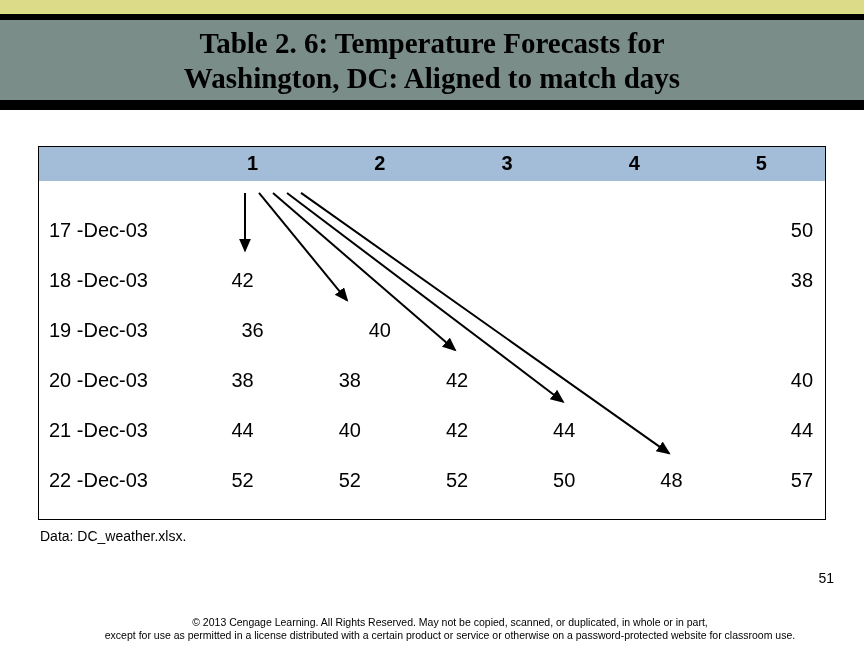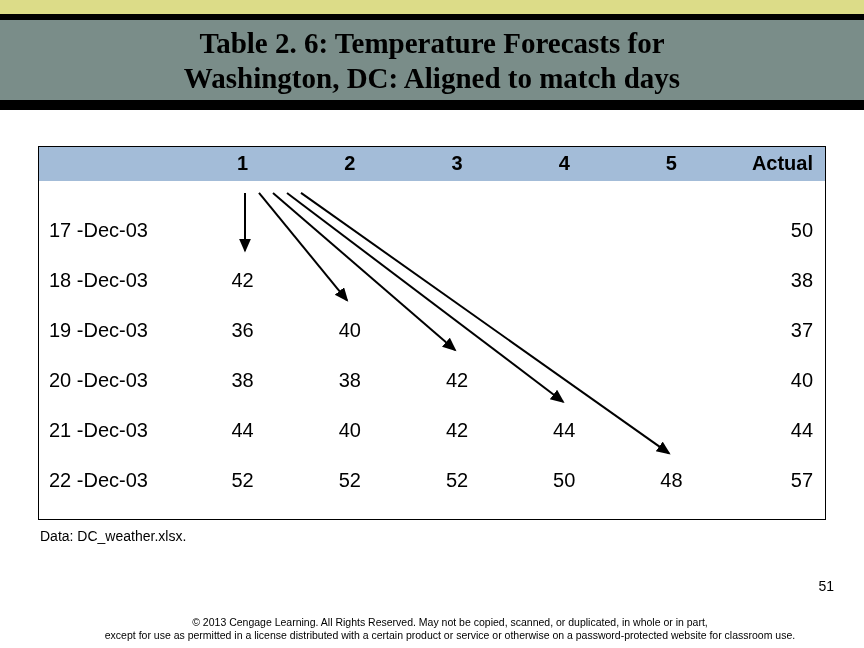--- a/index.html
+++ b/index.html
@@ -61,21 +61,21 @@
     height: calc(100% - 34px);
     pointer-events: none;
   }
   .data-note {
     font-size: 14px;
     margin: 6px 0 0 40px;
   }
   .slide-no {
     position: absolute;
     right: 30px;
-    bottom: 54px;
+    bottom: 62px;
     font-size: 14px;
   }
   .footer {
     position: absolute;
     bottom: 6px;
     left: 0;
     right: 0;
     text-align: center;
     font-size: 10.5px;
     line-height: 1.25;
@@ -97,21 +97,20 @@
 <div class="bar-black-thick"></div>
 
 <div class="table-wrap">
   <div class="thead-row">
     <div class="col-date"></div>
     <div class="col-val">1</div>
     <div class="col-val">2</div>
     <div class="col-val">3</div>
     <div class="col-val">4</div>
     <div class="col-val">5</div>
-    <div class="col-actual">Actual</div>
   </div>
 
   <div class="tbody">
     <div class="trow">
       <div class="col-date">17 -Dec-03</div>
       <div class="col-val"></div>
       <div class="col-val"></div>
       <div class="col-val"></div>
       <div class="col-val"></div>
       <div class="col-val"></div>
@@ -126,21 +125,20 @@
       <div class="col-val"></div>
       <div class="col-actual">38</div>
     </div>
     <div class="trow">
       <div class="col-date">19 -Dec-03</div>
       <div class="col-val">36</div>
       <div class="col-val">40</div>
       <div class="col-val"></div>
       <div class="col-val"></div>
       <div class="col-val"></div>
-      <div class="col-actual">37</div>
     </div>
     <div class="trow">
       <div class="col-date">20 -Dec-03</div>
       <div class="col-val">38</div>
       <div class="col-val">38</div>
       <div class="col-val">42</div>
       <div class="col-val"></div>
       <div class="col-val"></div>
       <div class="col-actual">40</div>
     </div>

